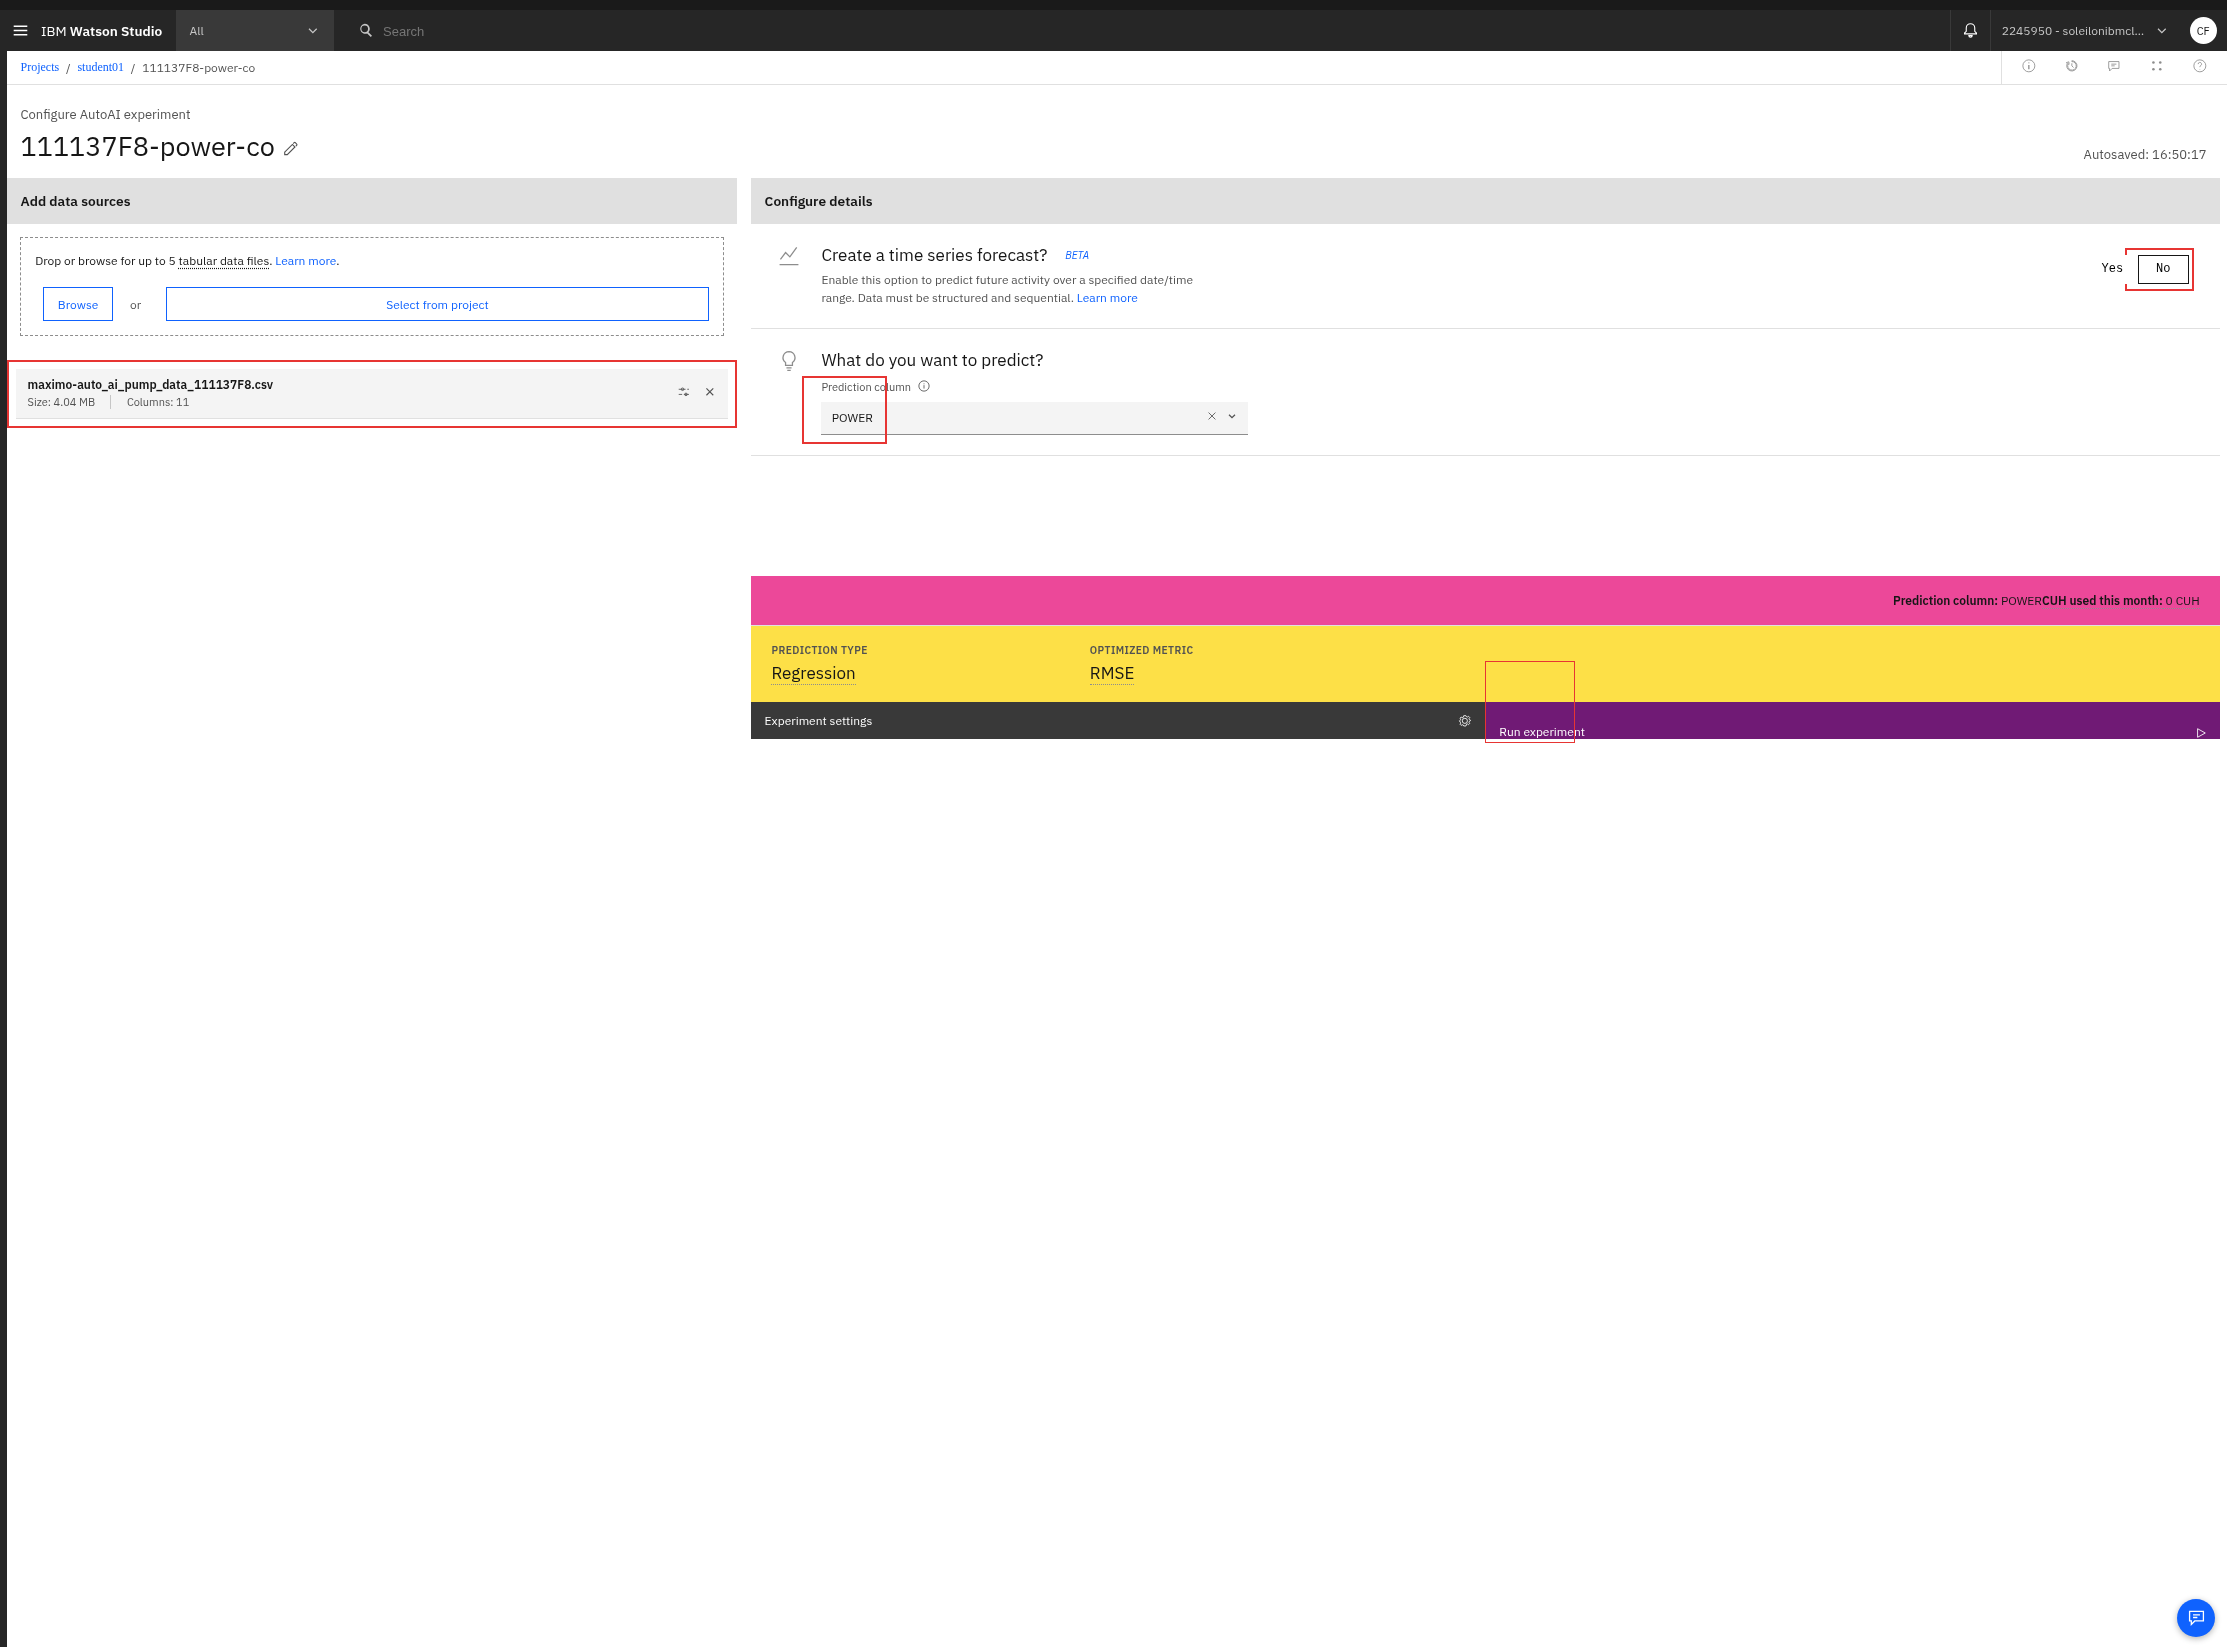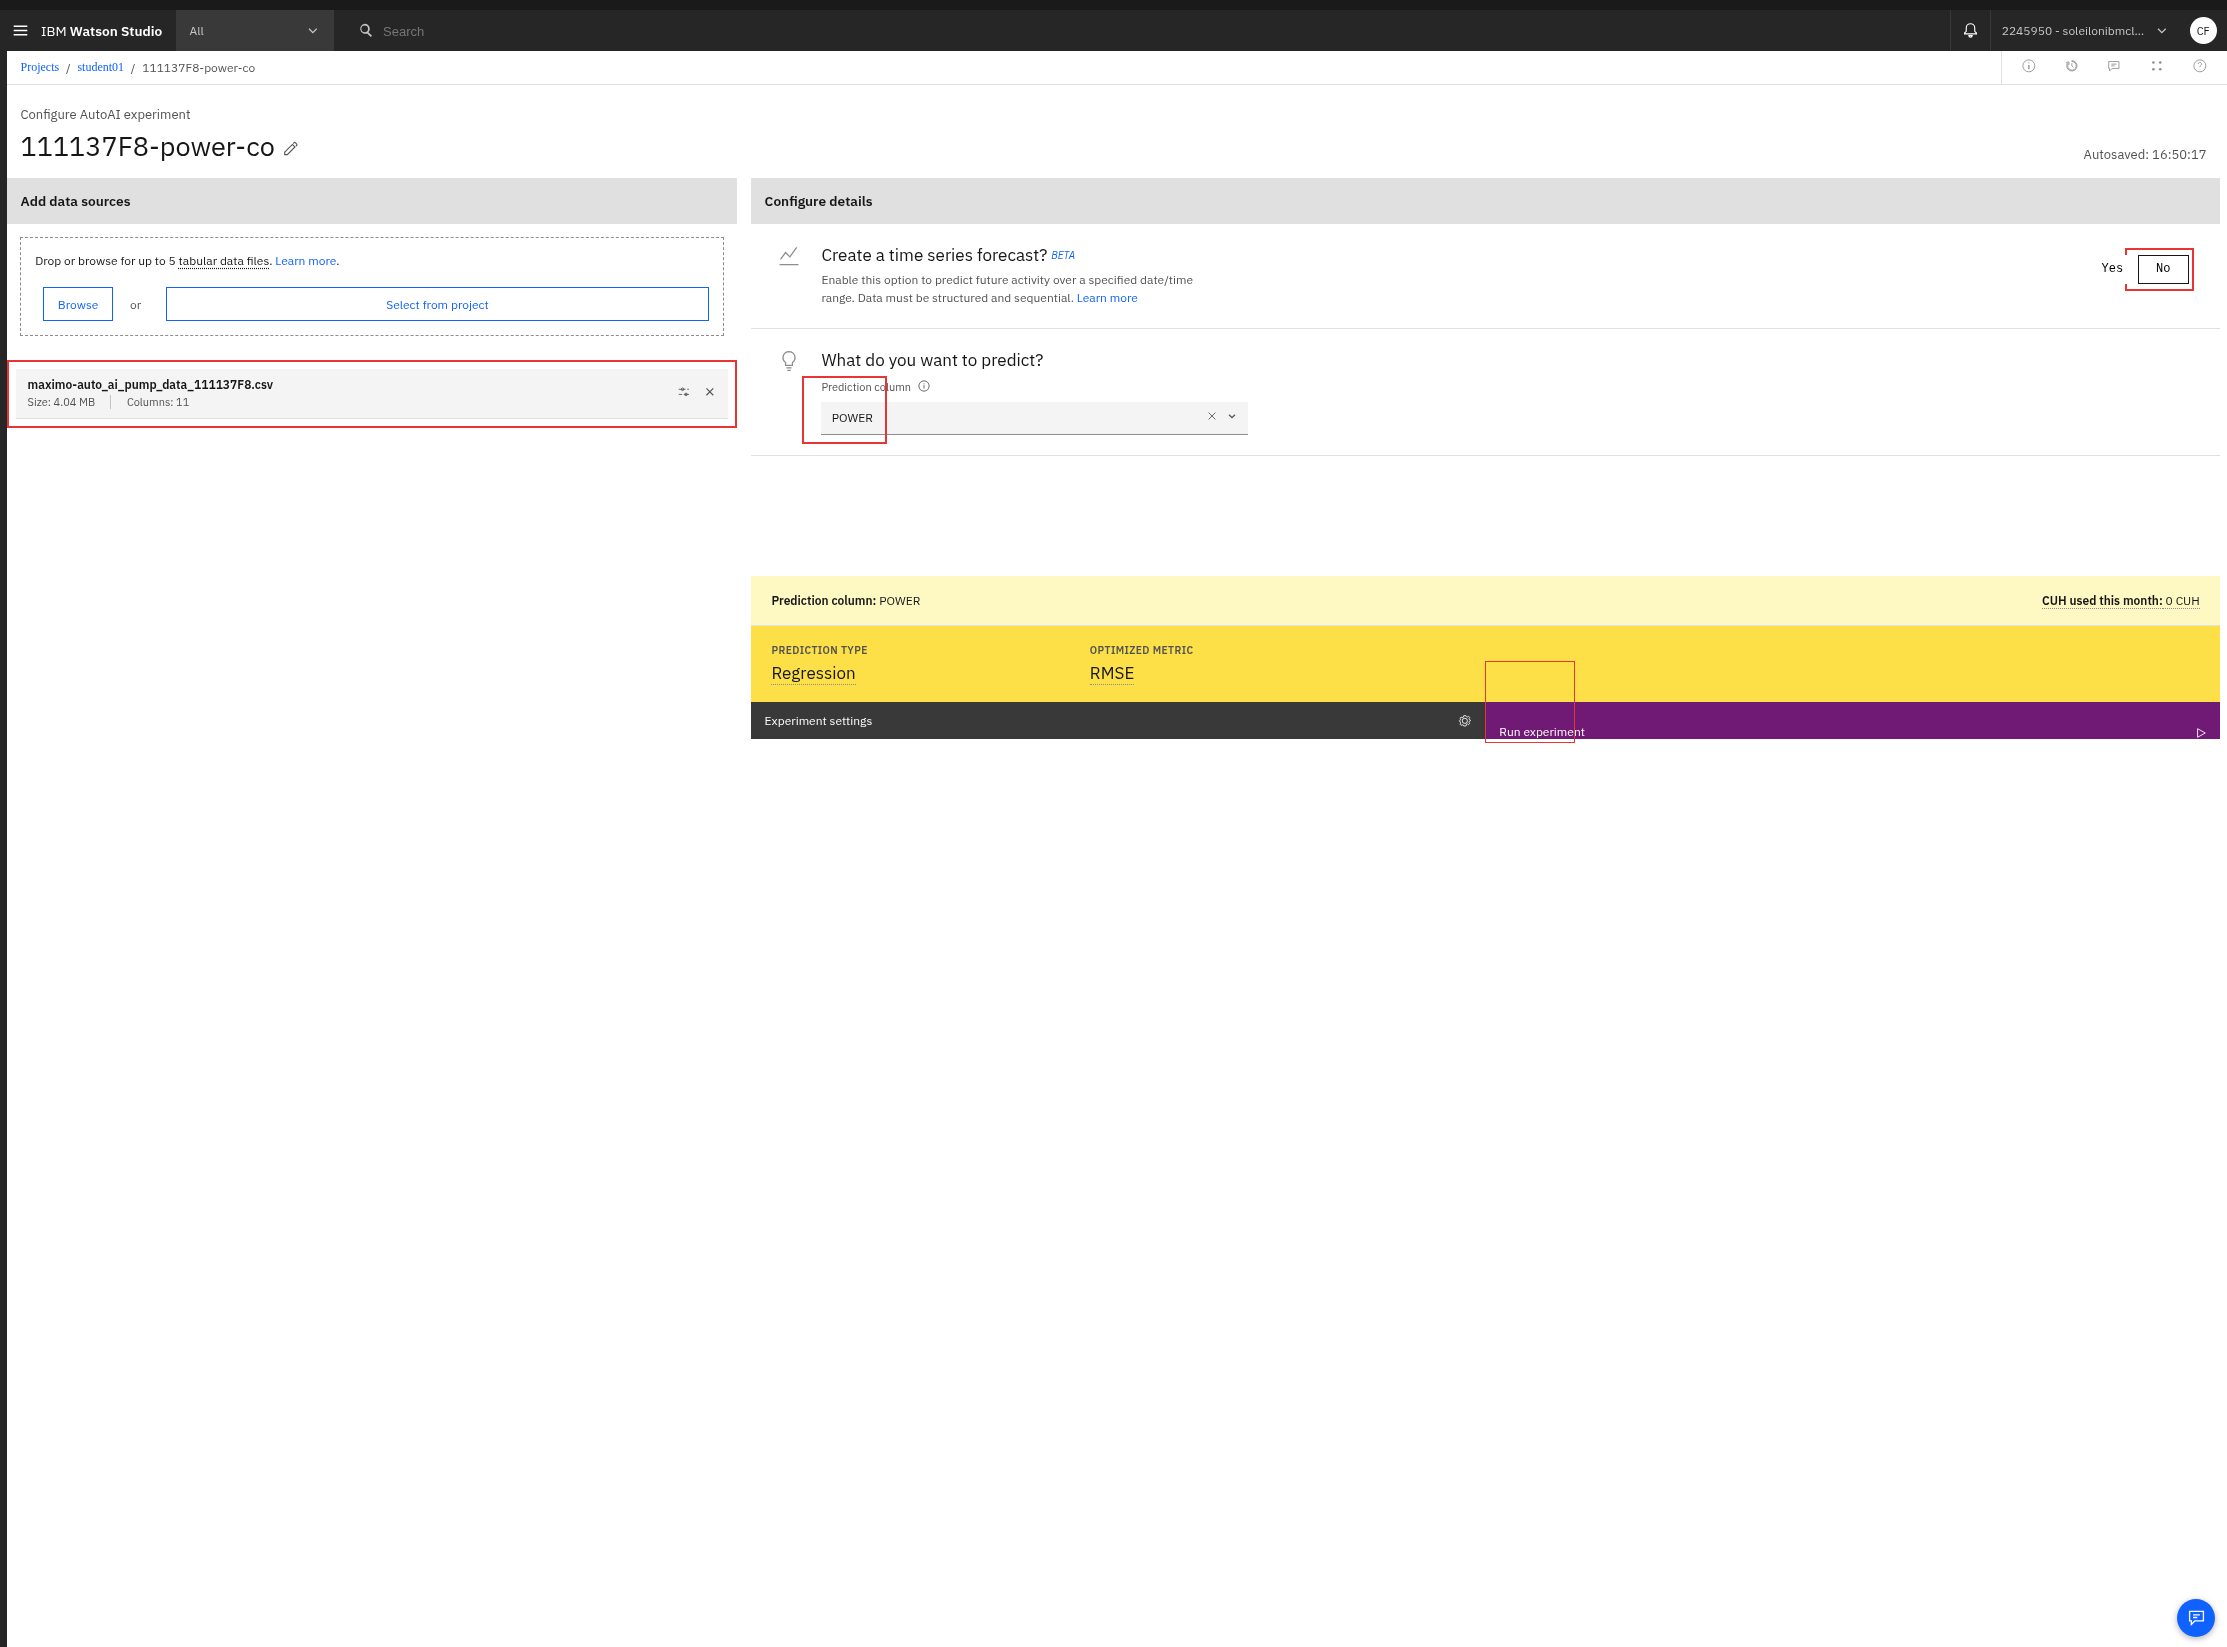--- a/index.html
+++ b/index.html
@@ -52,38 +52,38 @@
 .file-name { font-size: 12px; font-weight: 600; }
 .file-meta { display: flex; gap: 15.4px; margin-top: 3.4px; font-size: 11px; color: #525252; }
 .file-meta span:first-child { border-right: 0.9px solid #c6c6c6; padding-right: 15.4px; }
 .file-card-icons { display: flex; gap: 12px; }
 .file-card-icons svg { width: 13.7px; height: 13.7px; fill: #525252; }
 .right-white { background: #fff; }
 .config-section { padding: 20.5px 26px; border-bottom: 0.9px solid #e0e0e0; display: flex; gap: 20.5px; }
 .config-icon { width: 24px; height: 24px; flex-shrink: 0; }
 .config-icon svg { width: 24px; height: 24px; fill: none; stroke: #8d8d8d; stroke-width: 1.5; }
 .config-body { flex: 1; }
-.config-title { font-size: 17px; font-weight: 400; display: flex; align-items: center; gap: 4px; }
+.config-title { font-size: 17px; font-weight: 400; display: flex; align-items: center; gap: 18px; }
 .beta { font-size: 10.3px; color: #0f62fe; font-style: italic; }
 .config-desc { color: #525252; margin-top: 5.1px; line-height: 1.5; max-width: 376px; }
 .config-desc a { color: #0f62fe; text-decoration: none; }
 .yesno-wrap { display: flex; gap: 0; align-items: center; margin-left: auto; }
 .yesno-btn { padding: 6.8px 13.7px; font-size: 12px; border: 0.9px solid transparent; background: #fff; cursor: pointer; min-width: 51px; font-family: Liberation Mono, monospace; }
 .yesno-btn.selected { border-color: #161616; }
 .highlight-box { border: 2.6px solid #e73533; padding: 5.1px 3.4px 5.1px 2.6px; display: flex; align-items: center; }
 .predict-label-row { display: flex; align-items: center; gap: 6.8px; margin-top: 8.5px; }
 .predict-label { color: #525252; font-size: 11px; }
 .info-circle svg { width: 12px; height: 12px; fill: #525252; }
 .predict-input-wrap { margin-top: 6.8px; position: relative; width: 427px; }
 .predict-highlight { position: absolute; left: -19px; top: -26px; width: 85px; height: 68px; border: 2.6px solid #e73533; pointer-events: none; }
 .predict-input { display: flex; align-items: center; background: #f4f4f4; border-bottom: 0.9px solid #8d8d8d; padding: 8.5px 10.3px; gap: 8.5px; }
 .predict-input .val { flex: 1; }
 .predict-input svg { width: 12px; height: 12px; fill: #525252; }
 .spacer-section { height: 120px; background: #fff; }
-.summary-bar { background: #fef9c3; padding: 17px 20.5px; display: flex; justify-content: space-between; font-size: 12px; border-bottom: 0.9px solid #e0e0e0; position: relative; overflow: hidden; }
+.summary-bar { background: #ec4899; padding: 17px 20.5px; display: flex; justify-content: flex-end; font-size: 12px; border-bottom: 0.9px solid #e0e0e0; position: relative; overflow: hidden; }
 .summary-bar .lbl { font-weight: 600; }
 .summary-bar .dotted { border-bottom: 0.9px dotted #8d8d8d; }
 .type-row { background: #fde047; padding: 17px 20.5px; display: flex; gap: 222px; position: relative; overflow: hidden; }
 .type-block .lbl2 { font-size: 10.3px; letter-spacing: 0.4px; color: #525252; margin-bottom: 5.1px; font-weight: 600; }
 .type-block .val2 { font-size: 17px; border-bottom: 0.9px dotted #8d8d8d; display: inline-block; }
 .watermark { position: absolute; right: -34px; top: -26px; width: 291px; height: 291px; opacity: 0.05; pointer-events: none; }
 .watermark svg { width: 100%; height: 100%; }
 .bottom-row { display: flex; height: 37px; position: relative; }
 .exp-settings { flex: 0 0 50%; background: #393939; color: #fff; display: flex; align-items: center; padding: 0 13.7px; justify-content: space-between; cursor: pointer; }
 .exp-settings svg { width: 13.7px; height: 13.7px; fill: #fff; }

